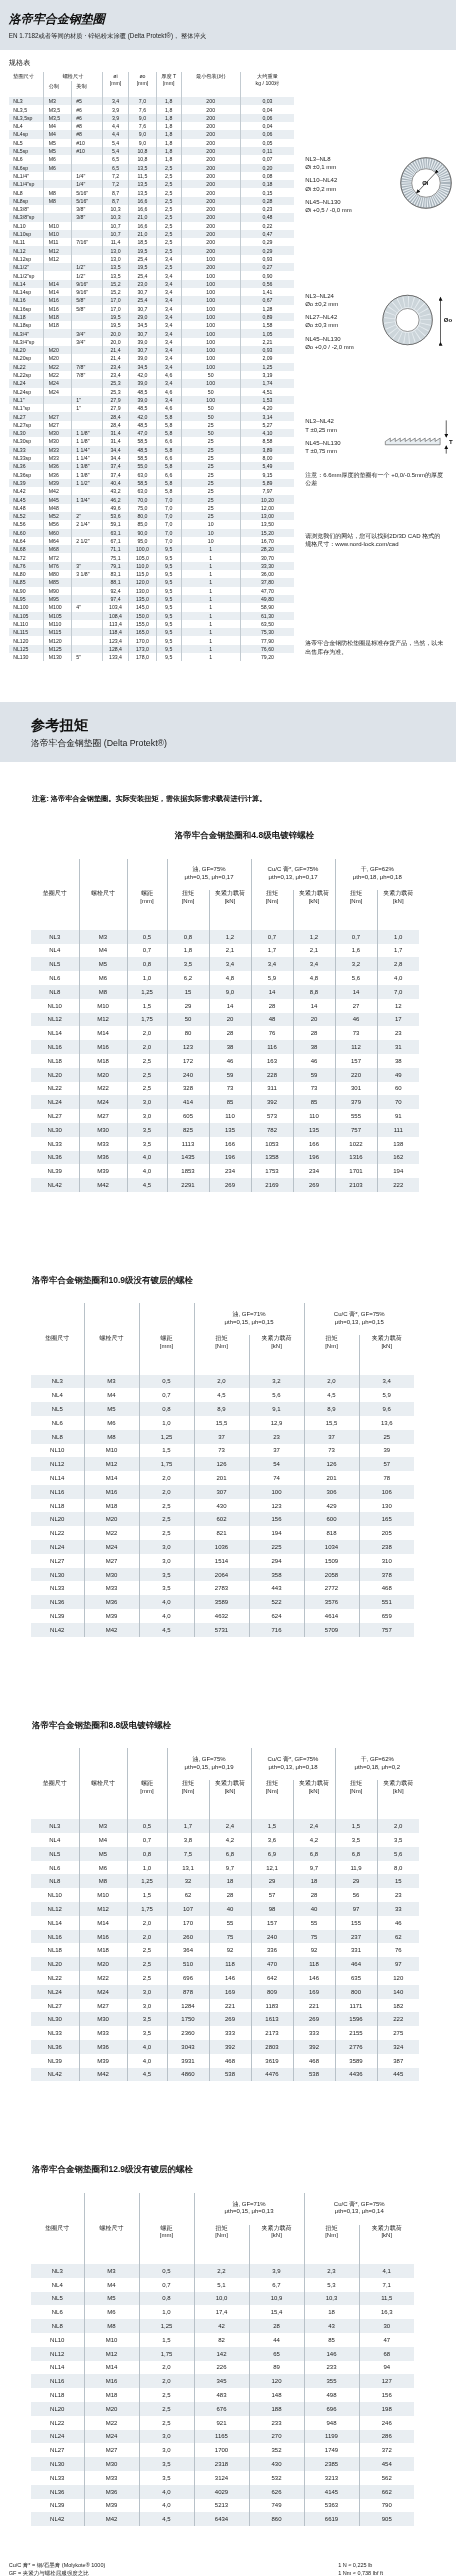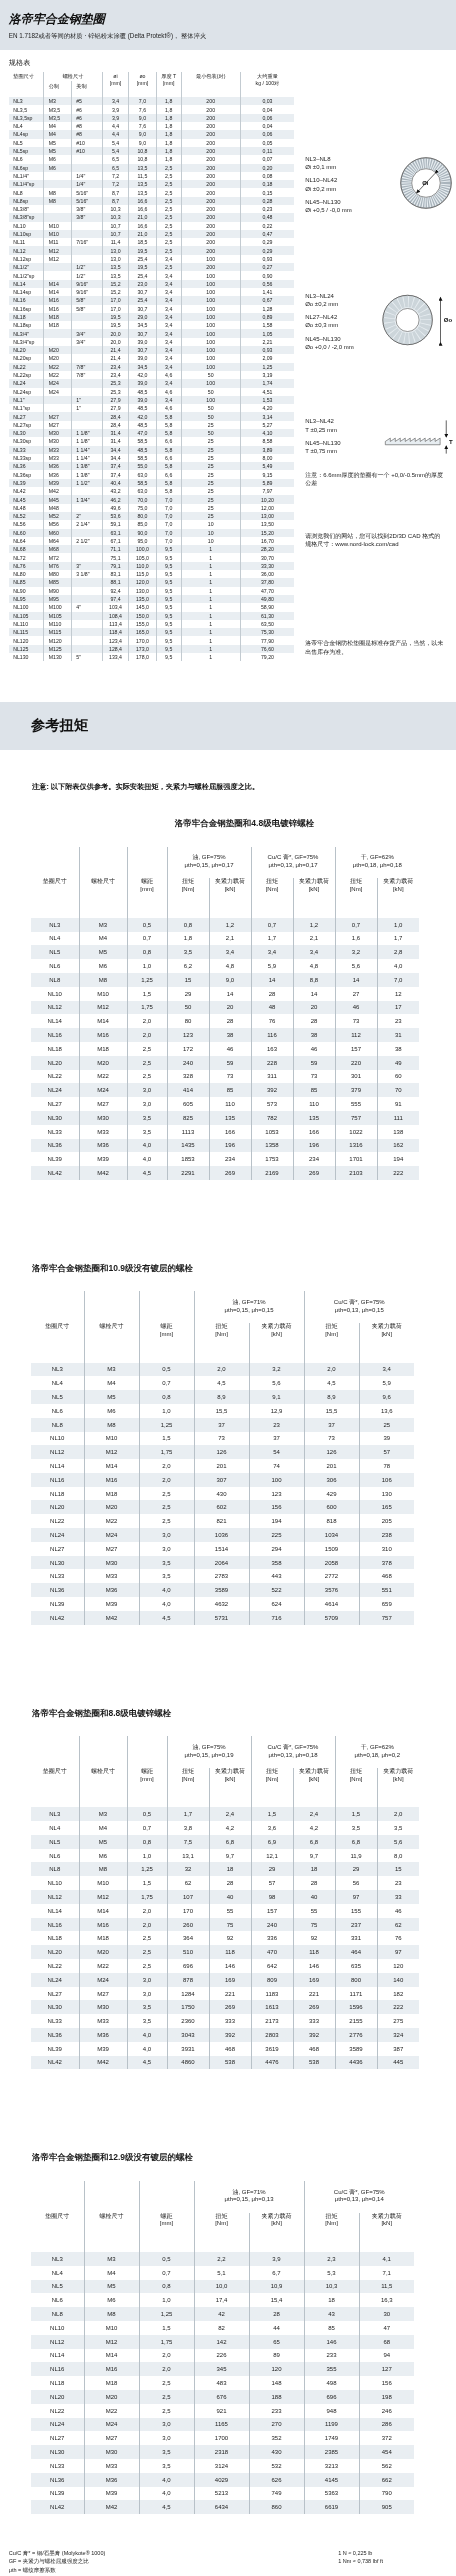--- a/index.html
+++ b/index.html
@@ -859,23 +859,24 @@
 
       <div class="note-sm thick-note">注意：6.6mm厚度的垫圈有一个 +0,0/-0.5mm的厚度公差</div>
       <div class="note-sm cad-note">请浏览我们的网站，您可以找到2D/3D CAD 格式的规格尺寸：www.nord-lock.com/cad</div>
       <div class="note-sm stock-note">洛帝牢合金钢防松垫圈是标准存货产品，当然，以未出售库存为准。</div>
     </div>
   </div>
 </div>
 
 <div class="banner2">
   <h2>参考扭矩</h2>
+  <div class="sub">洛帝牢合金钢垫圈 (Delta Protekt®)</div>
 </div>
 
-<div class="notice">注意: 以下附表仅供参考。实际安装扭矩，夹紧力与螺栓屈服强度之比。</div>
+<div class="notice">注意: 洛帝牢合金钢垫圈。实际安装扭矩，需依据实际需求载荷进行计算。</div>
 
 <div class="t-title first">洛帝牢合金钢垫圈和4.8级电镀锌螺栓</div>
 <div>
     <table class="tq">
       <colgroup>
         <col style="width:48px">
         <col style="width:48px">
         <col style="width:40px">
         <col style="width:42px">
         <col style="width:42px">

